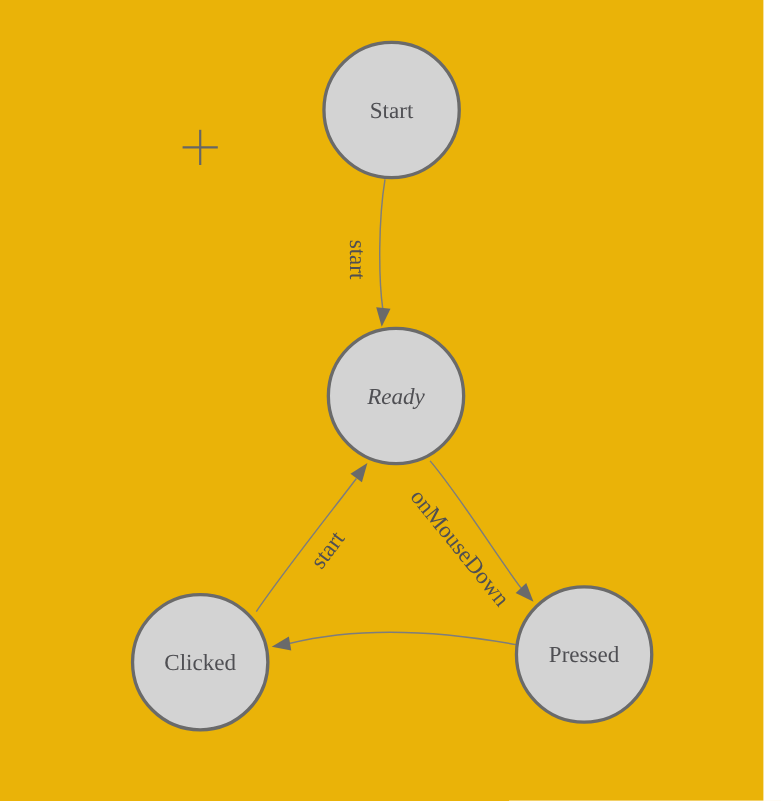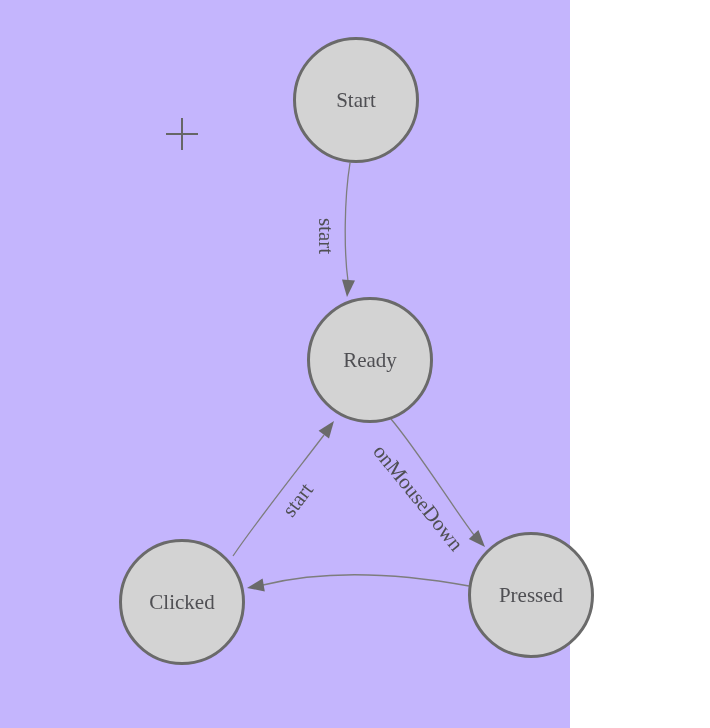--- a/index.html
+++ b/index.html
@@ -6,23 +6,23 @@
     margin: 0;
     padding: 0;
     background: #ffffff;
     width: 710px;
     height: 728px;
     overflow: hidden;
     font-family: "Liberation Serif", "DejaVu Serif", serif;
   }
   .canvas {
     position: relative;
-    width: 570px;
+    width: 694px;
     height: 728px;
-    background: #c4b5fd;
+    background: #eab308;
   }
   .edge-layer {
     position: absolute;
     left: 0;
     top: 0;
   }
   .edge-path {
     fill: none;
     stroke: #7d7d7d;
     stroke-width: 1.3;
@@ -83,21 +83,21 @@
     <g>
       <line class="origin-cross" x1="166" y1="134" x2="198" y2="134"></line>
       <line class="origin-cross" x1="182" y1="118" x2="182" y2="150"></line>
     </g>
   </svg>
 
   <div class="node" style="left:293px; top:37px;">
     <span class="node-label">Start</span>
   </div>
 
-  <div class="node" style="left:307px; top:297px;">
+  <div class="node" style="left:297px; top:297px;font-style:italic;">
     <span class="node-label">Ready</span>
   </div>
 
   <div class="node" style="left:468px; top:532px;">
     <span class="node-label">Pressed</span>
   </div>
 
   <div class="node" style="left:119px; top:539px;">
     <span class="node-label">Clicked</span>
   </div>

